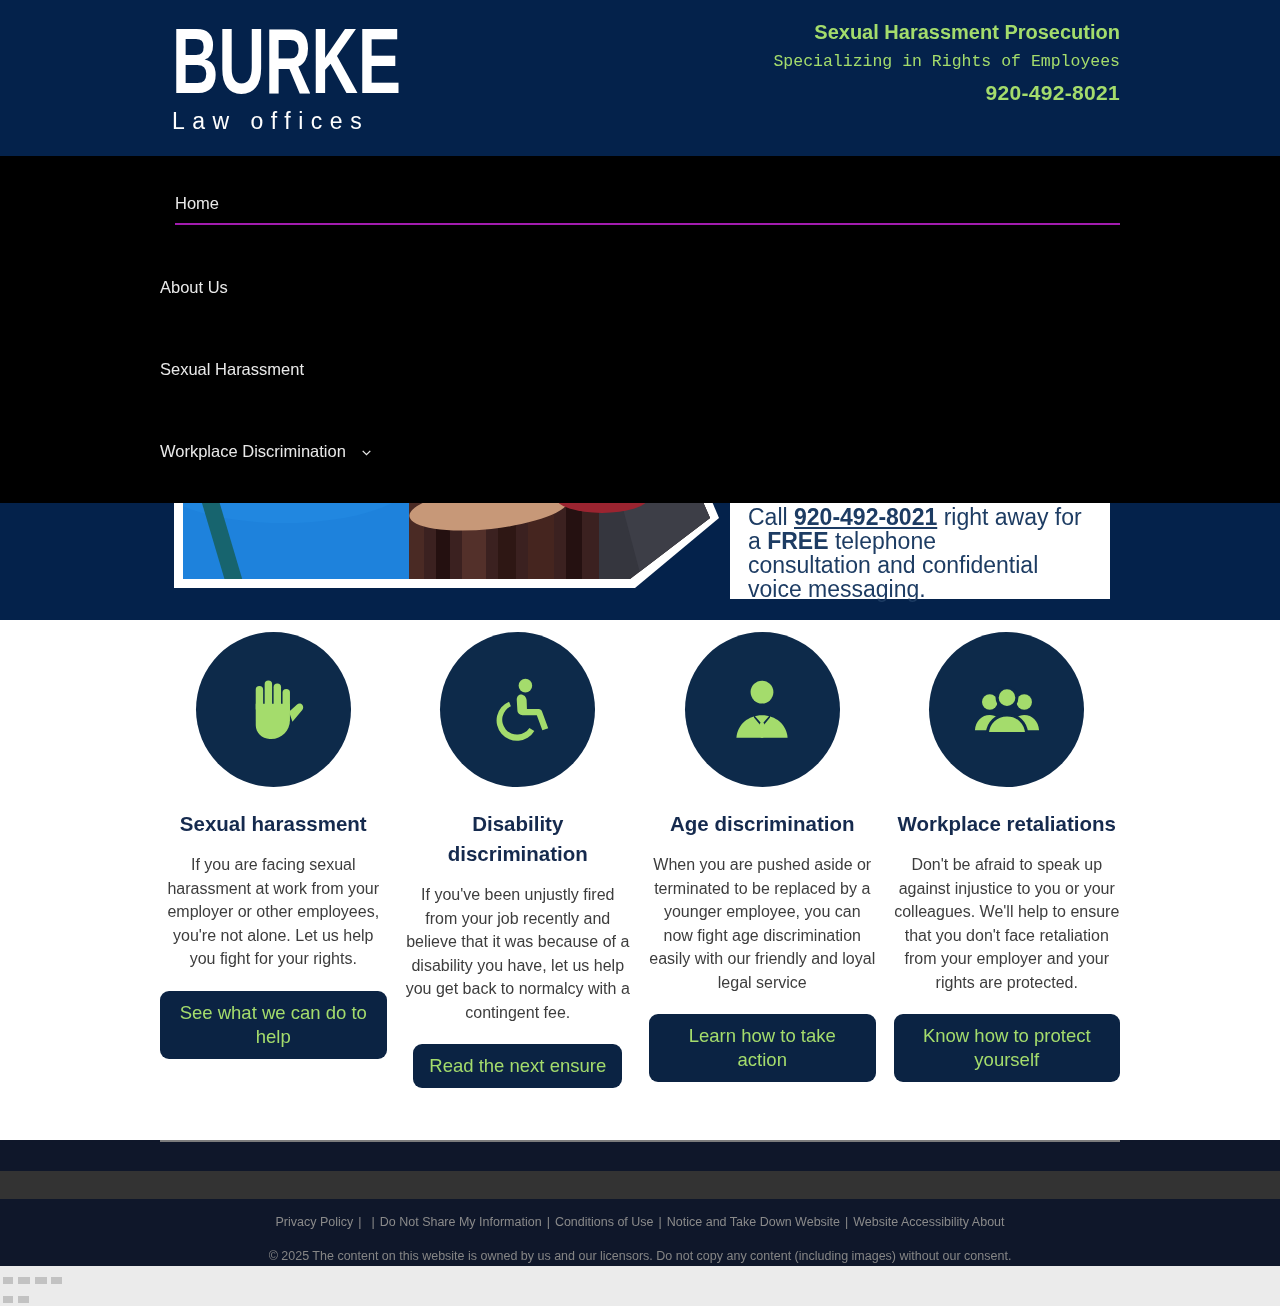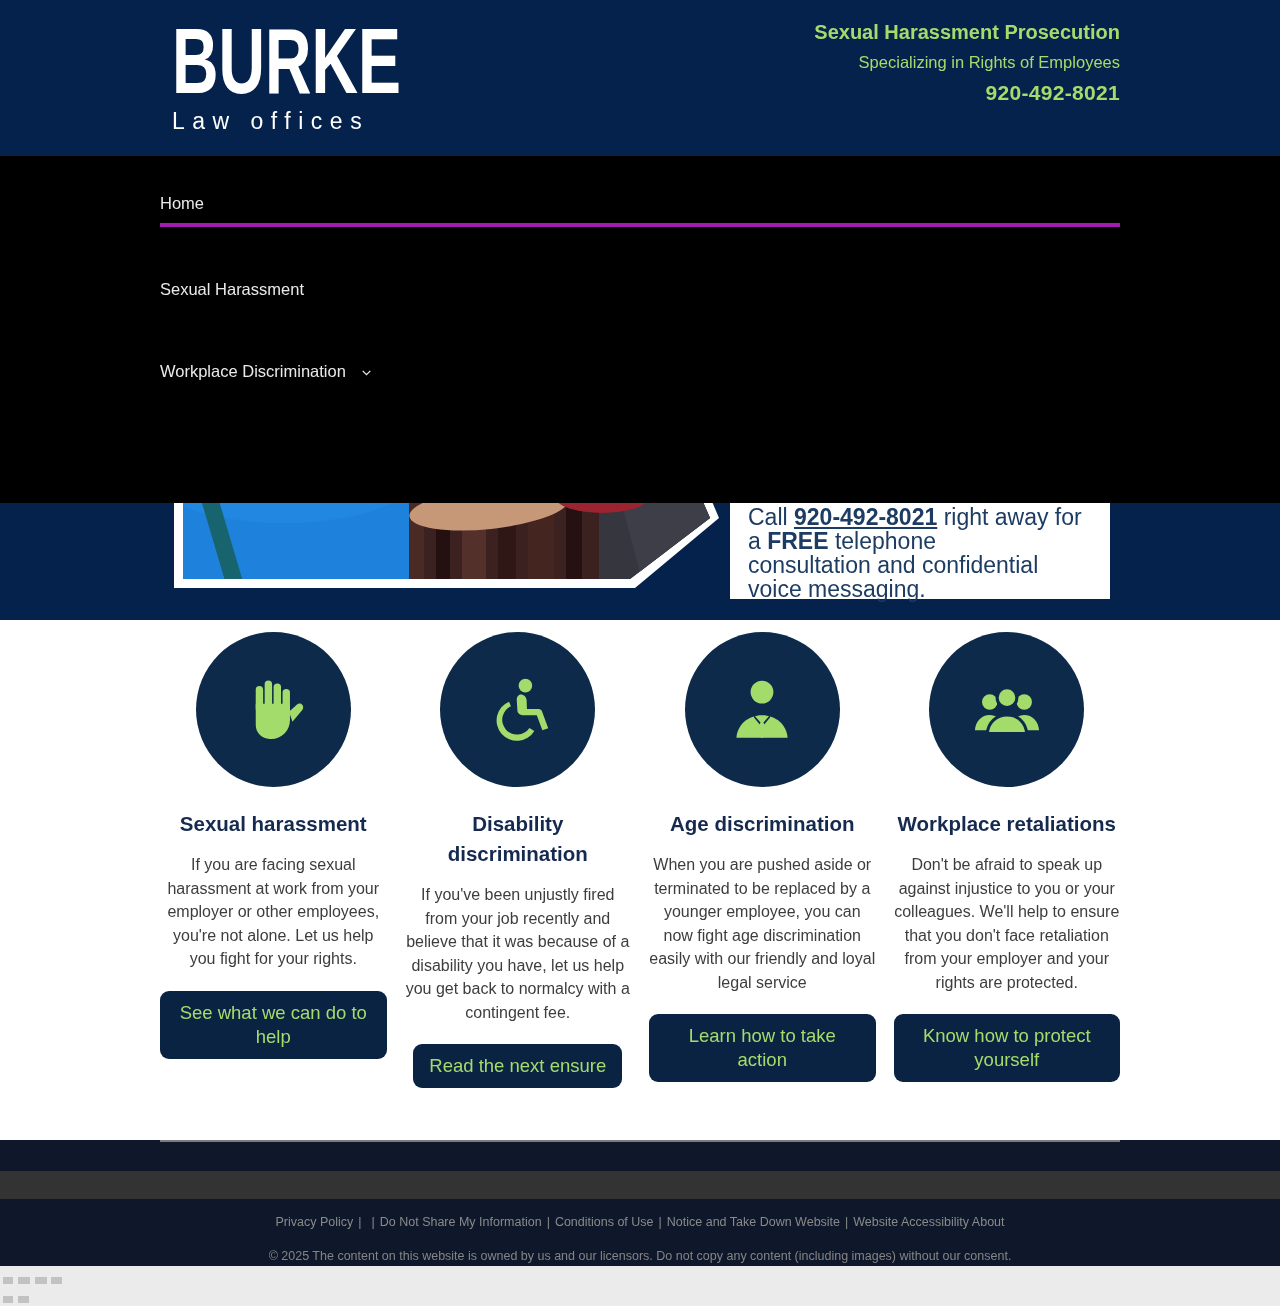--- a/index.html
+++ b/index.html
@@ -12,29 +12,29 @@
   body{font-family:"Liberation Sans","DejaVu Sans",sans-serif;background:#fff;}
   .page{width:1280px;height:1306px;position:relative;overflow:hidden;background:#0f172a;}
 
   
   .header{height:156px;background:var(--navy);position:relative;z-index:1;}
   .logo{position:absolute;left:172px;top:22px;color:#fff;cursor:pointer;}
   .logo-top{font-size:92px;font-weight:bold;line-height:78px;transform:scaleX(0.70);transform-origin:left top;letter-spacing:0;white-space:nowrap;}
   .logo-bottom{font-size:23px;letter-spacing:7.5px;margin-top:8px;white-space:nowrap;}
   .header-right{position:absolute;right:160px;top:20px;text-align:right;color:var(--accent);}
   .header-title{font-size:20px;font-weight:bold;line-height:24px;}
-  .header-sub{font-size:16.5px;line-height:22px;margin-top:7px;}
+  .header-sub{font-size:16.5px;line-height:22px;margin-top:7px;font-family:Liberation Mono, monospace;}
   .header-phone{font-size:21px;font-weight:bold;margin-top:8px;letter-spacing:.3px;}
 
   
   .nav-menu{position:absolute;top:156px;left:0;right:0;height:347px;background:var(--nav-bg);z-index:5;padding:0 160px;}
   .nav-menu ul{list-style:none;}
   .nav-menu li{color:#e9e9e9;font-size:16.5px;line-height:19px;padding:53px 0 10px;cursor:pointer;display:block;}
   .nav-menu li.first{padding-top:38px;}
-  .nav-menu li.active{border-bottom:4px solid #a21caf;}
+  .nav-menu li.active{border-bottom:2px solid #a21caf;margin-left:15px;}
   .nav-chevron{display:inline-block;margin-left:10px;vertical-align:-2px;}
 
   
   .hero{height:464px;background:var(--navy);position:relative;}
   .hero-photo{position:absolute;left:174px;top:192px;width:545px;height:240px;}
   .hero-card{position:absolute;left:730px;top:299px;width:380px;height:144px;background:#ffffff;padding:50px 18px 0;color:var(--card-text);font-size:23px;line-height:24px;}
   .hero-card a{color:var(--card-text);font-weight:bold;text-decoration:underline;cursor:pointer;}
   .hero-card b{font-weight:bold;}
 
   
@@ -70,20 +70,21 @@
     <div class="header-right">
       <div class="header-title">Sexual Harassment Prosecution</div>
       <div class="header-sub">Specializing  in Rights of Employees</div>
       <div class="header-phone">920-492-8021</div>
     </div>
   </div>
 
   <nav class="nav-menu">
     <ul>
       <li class="first active">Home</li>
+      <li>About Us</li>
       <li>Sexual Harassment</li>
       <li>
         <span>Workplace Discrimination</span>
         <span class="nav-chevron">
           <svg width="13" height="13" viewBox="0 0 24 24" fill="none" stroke="#e9e9e9" stroke-width="2.4">
               <polyline points="5,9 12,16 19,9"></polyline>
             </svg>
         </span>
       </li>
     </ul>

